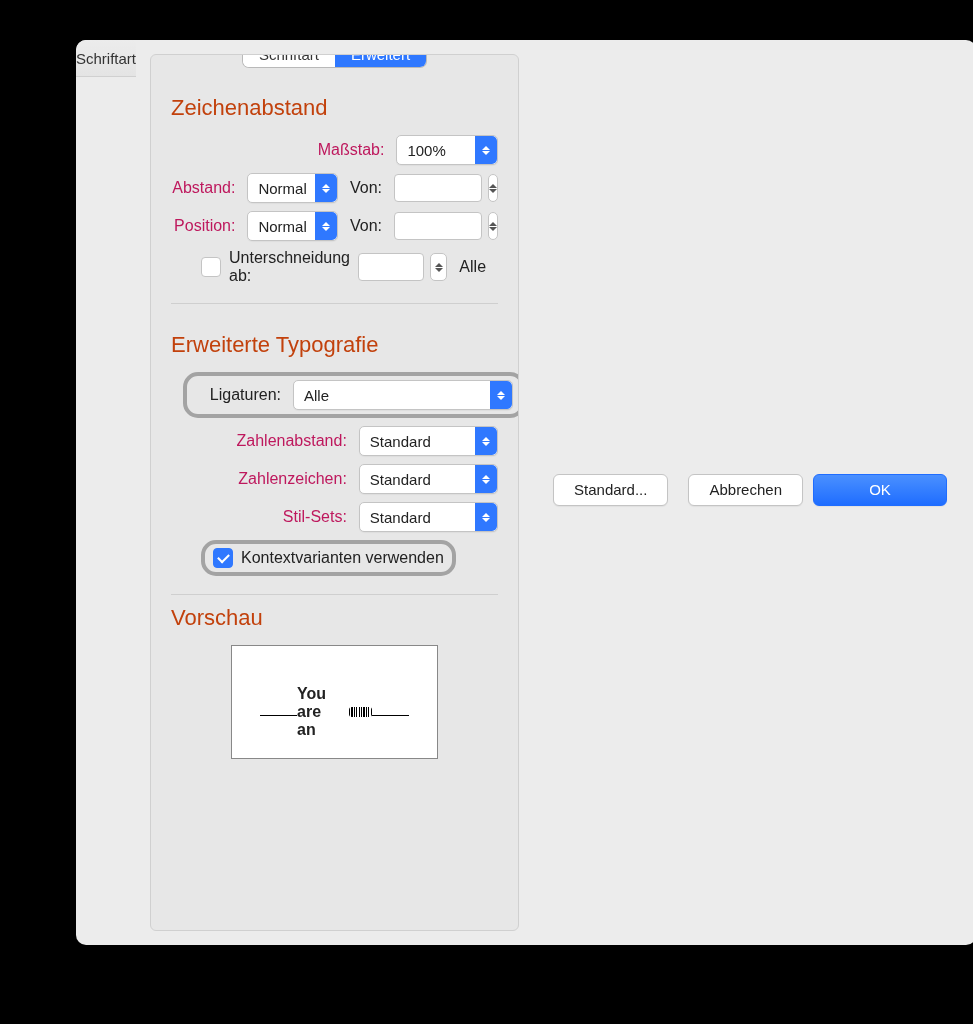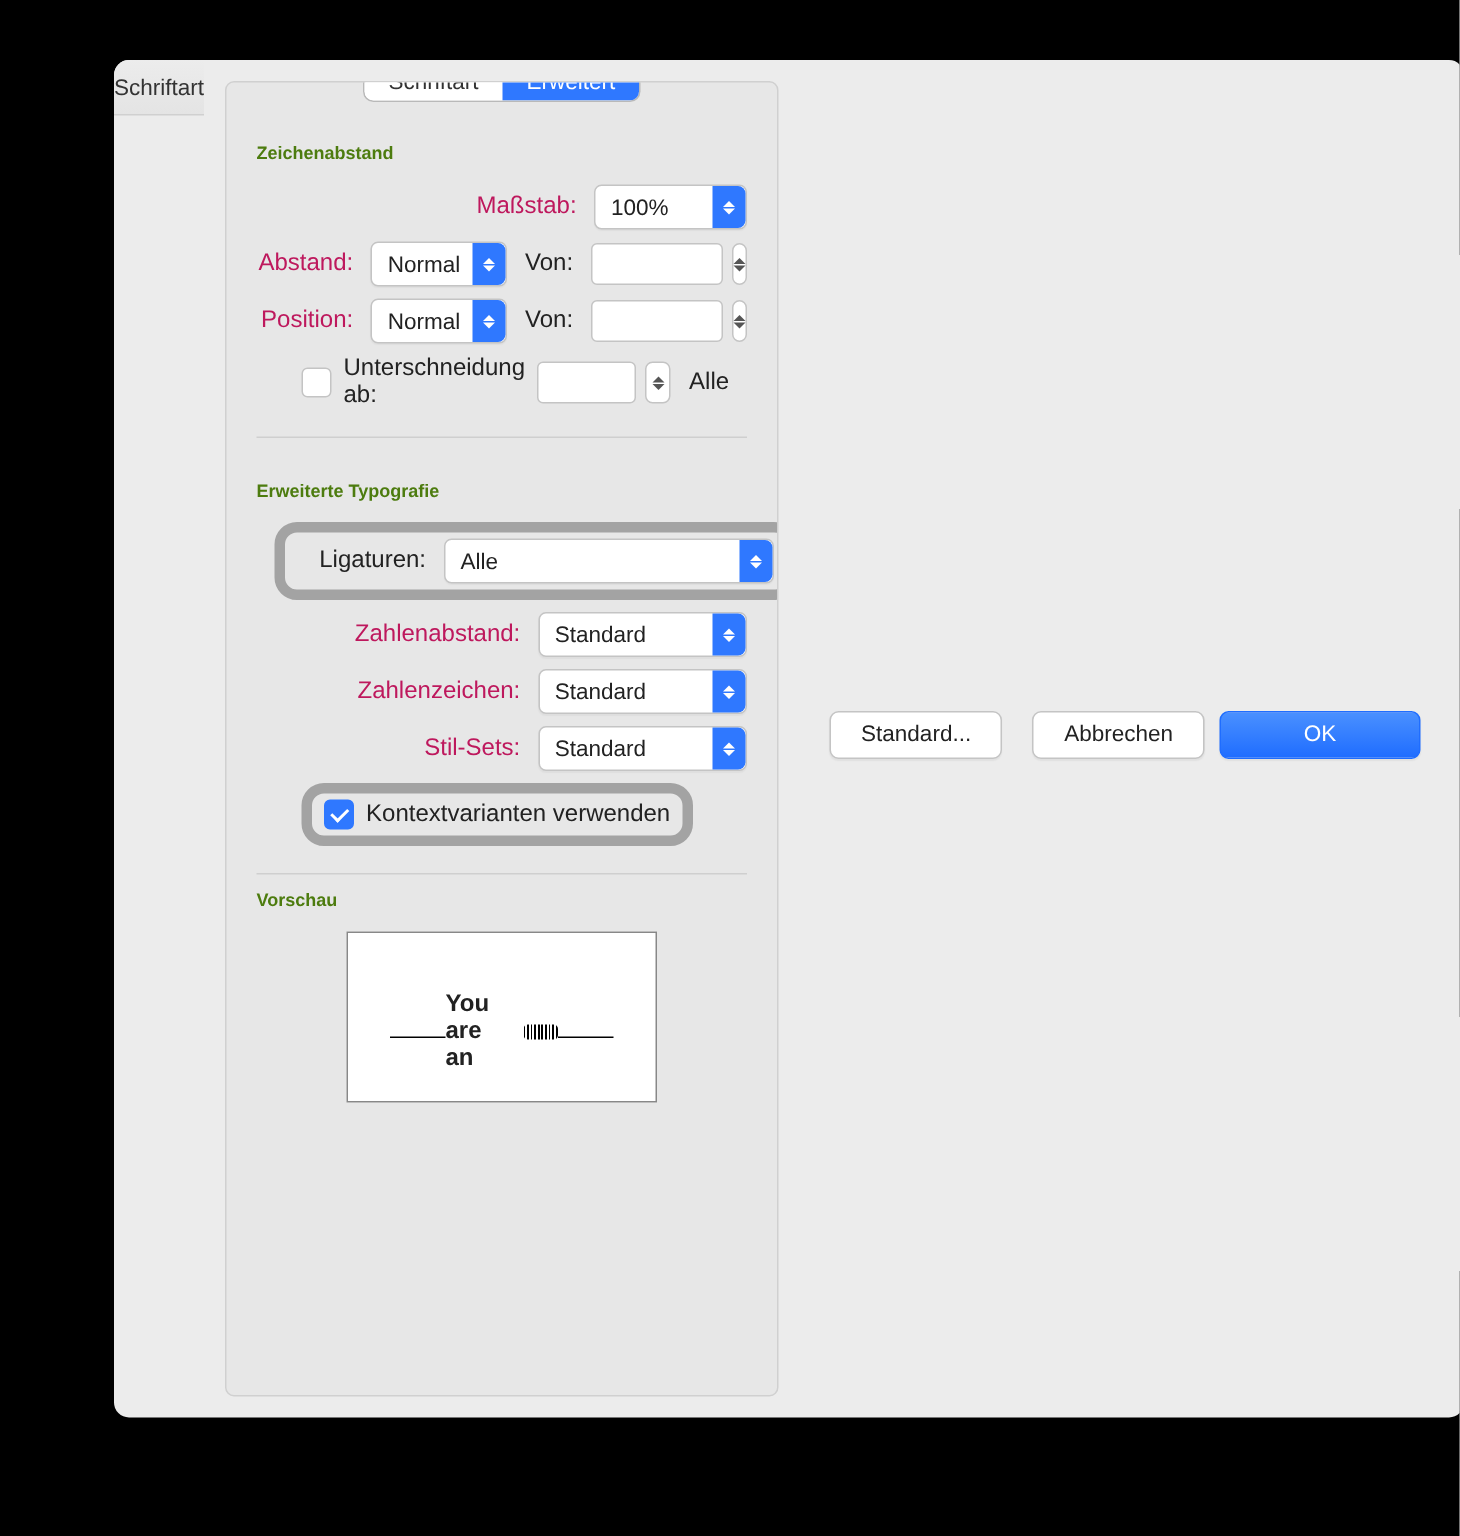--- a/index.html
+++ b/index.html
@@ -48,21 +48,21 @@
   }
   .seg-btn{
     padding:4px 16px;font-size:15px;cursor:pointer;
     background:#fff;color:#333;
   }
   .seg-btn.active{
     background:#2f78ff;color:#fff;
   }
 
   h3.section{
-    font-size:12px;font-weight:700;color:#4d7c0f;
+    font-size:22px;font-weight:400;color:#c2410c;
     margin:28px 0 14px 0;
   }
   hr.sep{border:none;border-top:1px solid #cfcfcf;margin:18px 0 6px 0;}
 
   .row{
     display:flex;align-items:center;
     margin:8px 0;
   }
   .lbl{
     width:236px;text-align:right;padding-right:12px;
@@ -117,21 +117,21 @@
     border:1px solid #c4c4c4;background:#fff;flex:0 0 auto;
   }
   .checkbox.checked{background:#2f78ff;border-color:#2f78ff;}
   .checkbox.checked::after{
     content:"";width:9px;height:5px;border:2px solid #fff;border-top:none;border-right:none;
     transform:rotate(-45deg) translate(1px,-1px);
   }
   .check-row{display:flex;align-items:center;margin:6px 0 6px 30px;}
 
   .highlight{
-    border:7px solid #a3a3a3;border-radius:15px;padding:4px 8px;
+    border:4px solid #a3a3a3;border-radius:15px;padding:4px 8px;
     display:inline-flex;align-items:center;
   }
 
   .preview-box{
     margin:14px 60px 10px 60px;
     height:102px;
     background:#fff;
     border:1px solid #888;
     display:flex;align-items:center;justify-content:space-between;
     padding:0 28px 10px 28px;

